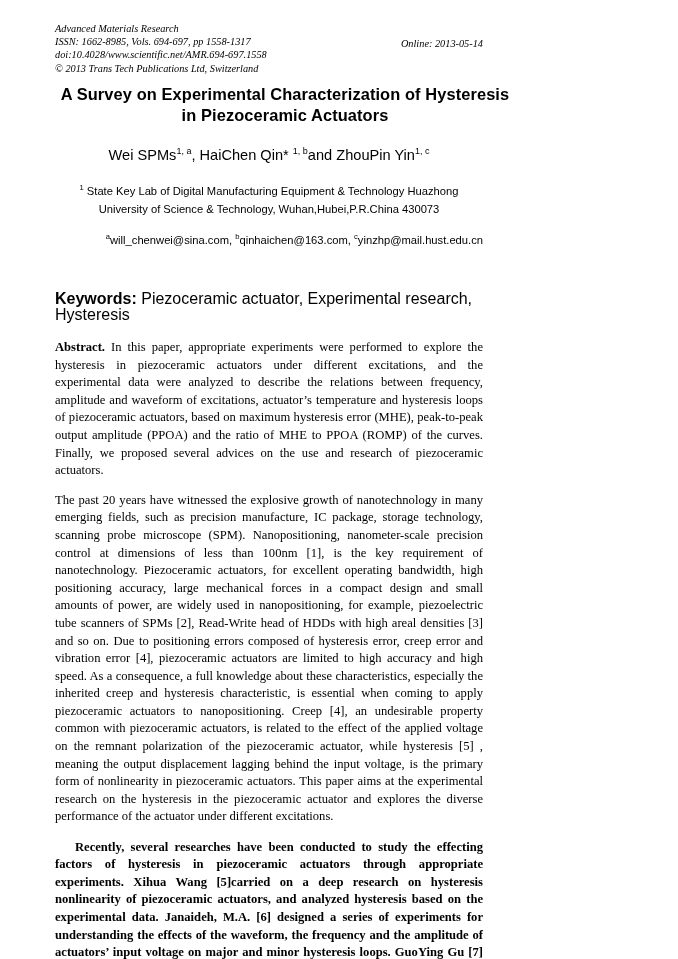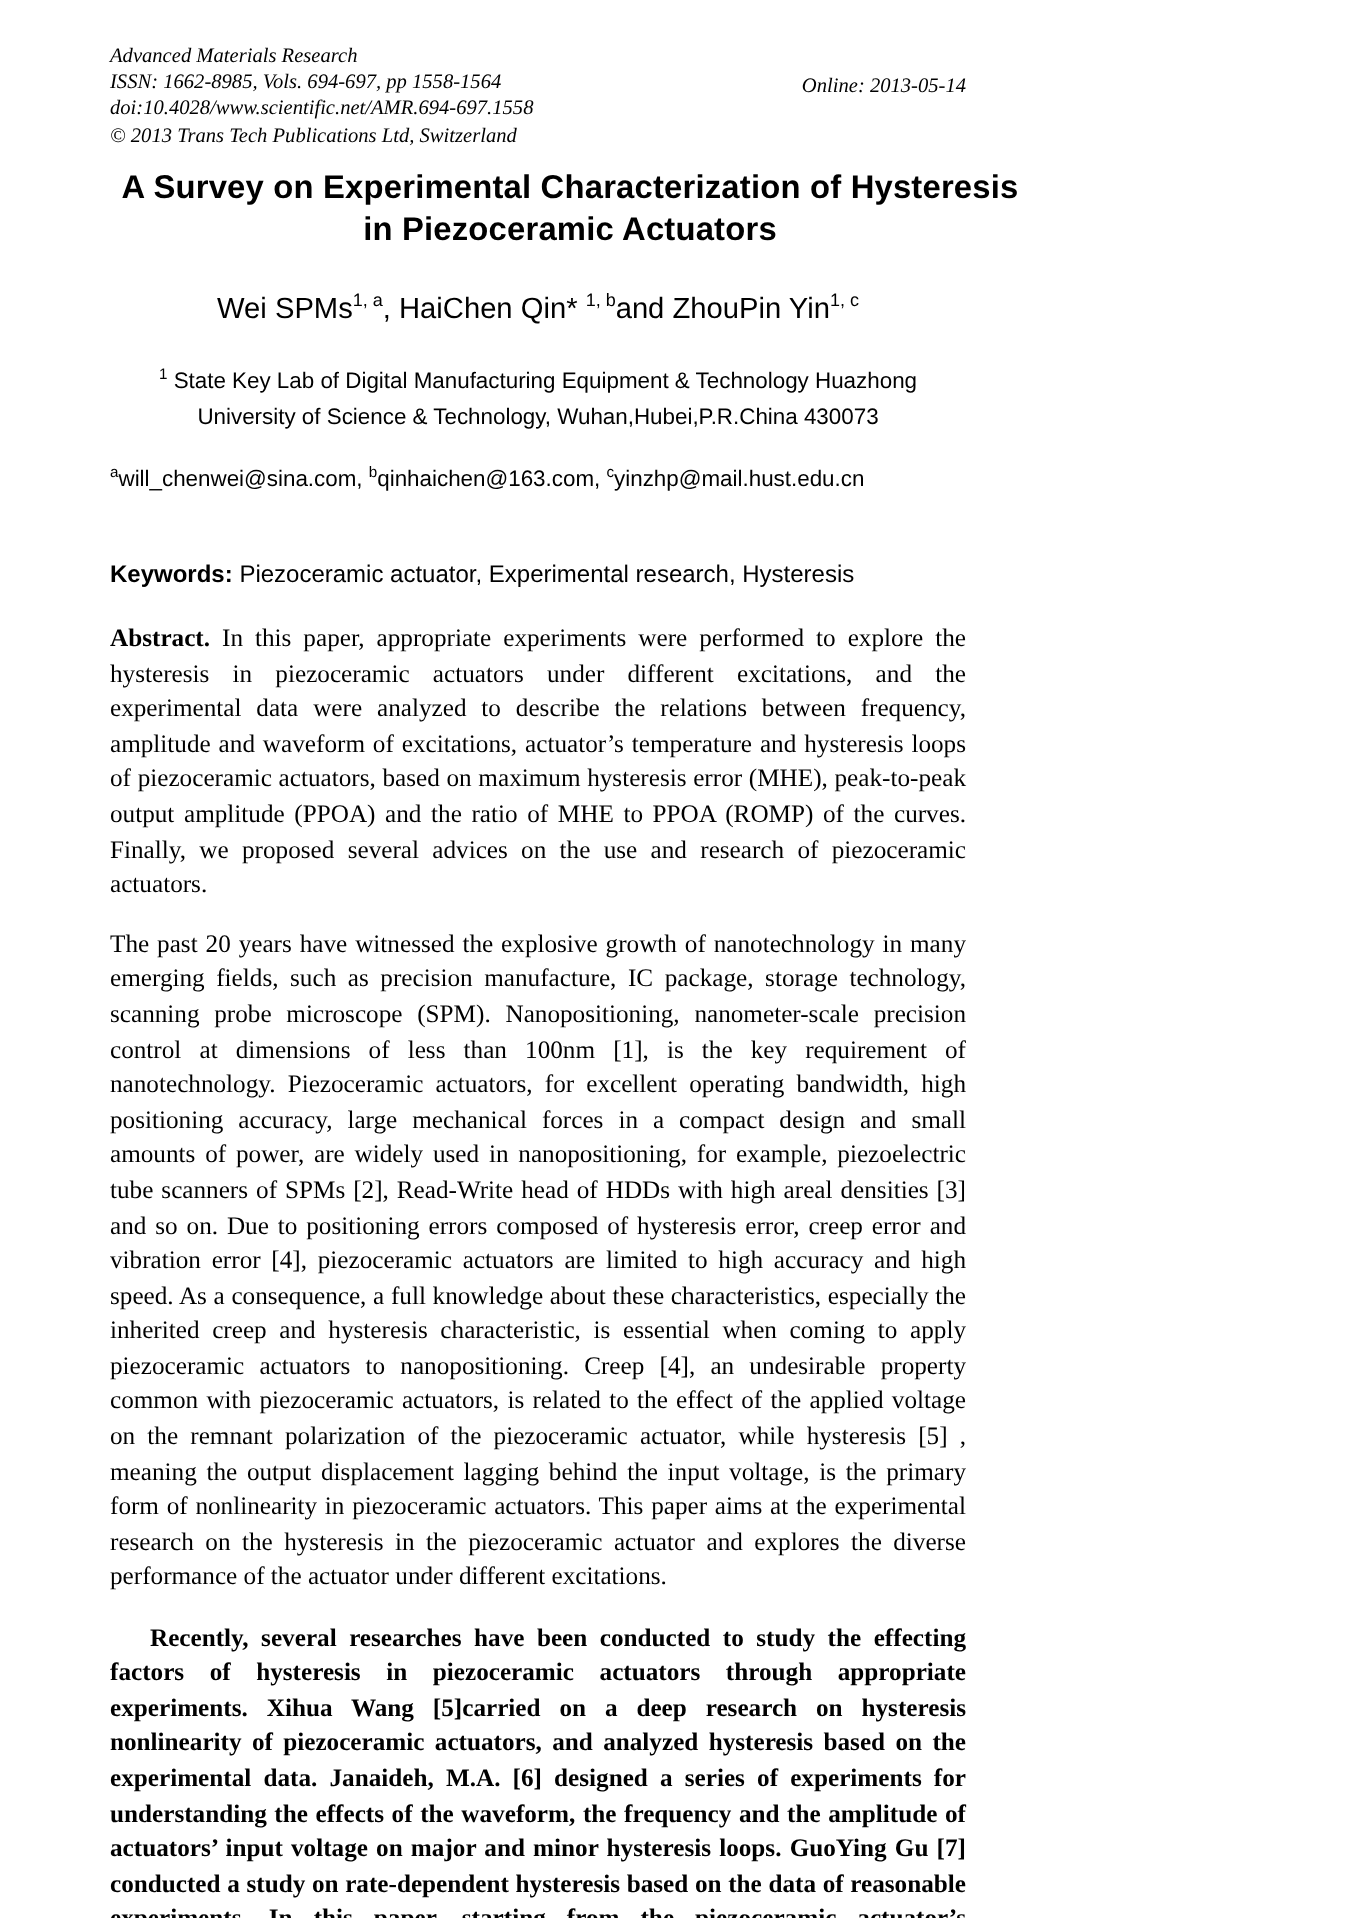--- a/index.html
+++ b/index.html
@@ -79,35 +79,35 @@
   }
   .affiliation sup {
     font-size: 7.6px;
     vertical-align: super;
     line-height: 0;
   }
   .emails {
     font-family: "Liberation Sans", sans-serif;
     font-size: 11.2px;
     line-height: 17px;
-    text-align: left;
+    text-align: right;
     margin-top: 14px;
   }
   .emails sup {
     font-size: 7.6px;
     vertical-align: super;
     line-height: 0;
   }
 
   
   .keywords {
     font-family: "Liberation Sans", sans-serif;
-    font-size: 12px;
+    font-size: 16px;
     line-height: 16px;
-    margin-top: 30px;
+    margin-top: 42px;
     text-align: left;
   }
   .keywords .kw-label {
     font-weight: bold;
   }
 
   
   .abstract {
     font-family: "Liberation Serif", serif;
     font-size: 12.6px;
@@ -142,21 +142,21 @@
     font-weight: bold;
   }
 </style>
 </head>
 <body>
 
 <div class="page">
 
   <div class="journal-header">
     <span class="jh-left">Advanced Materials Research</span>
-    <span class="jh-left">ISSN: 1662-8985, Vols. 694-697, pp 1558-1564</span>
+    <span class="jh-left">ISSN: 1662-8985, Vols. 694-697, pp 1558-1317</span>
     <span class="jh-left">doi:10.4028/www.scientific.net/AMR.694-697.1558</span>
     <span class="jh-left">© 2013 Trans Tech Publications Ltd, Switzerland</span>
     <span class="journal-online">Online: 2013-05-14</span>
   </div>
 
   <h1 class="paper-title">A Survey on Experimental Characterization of Hysteresis in Piezoceramic Actuators</h1>
 
   <div class="authors">
     <span>Wei SPMs</span><sup>1, a</sup><span>, </span><span>HaiChen Qin*</span> <sup>1, b</sup><span>and </span><span>ZhouPin Yin</span><sup>1, c</sup>
   </div>

